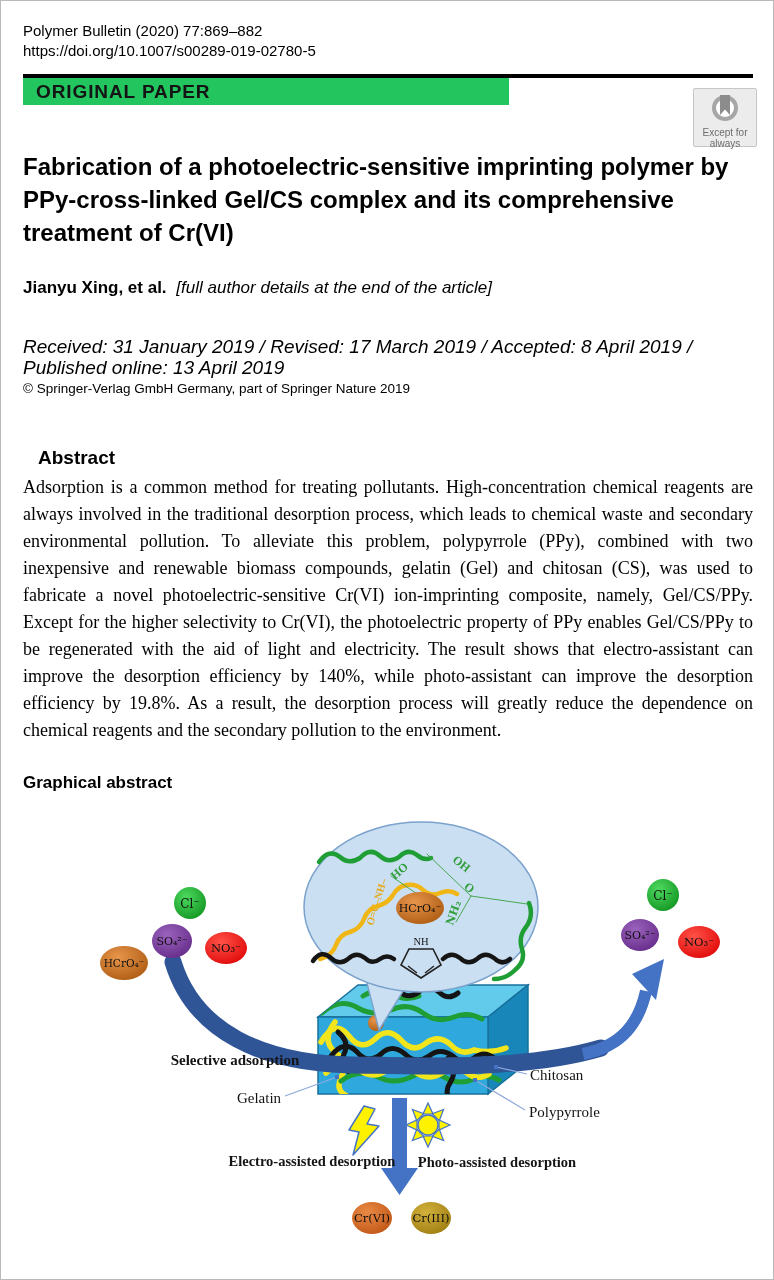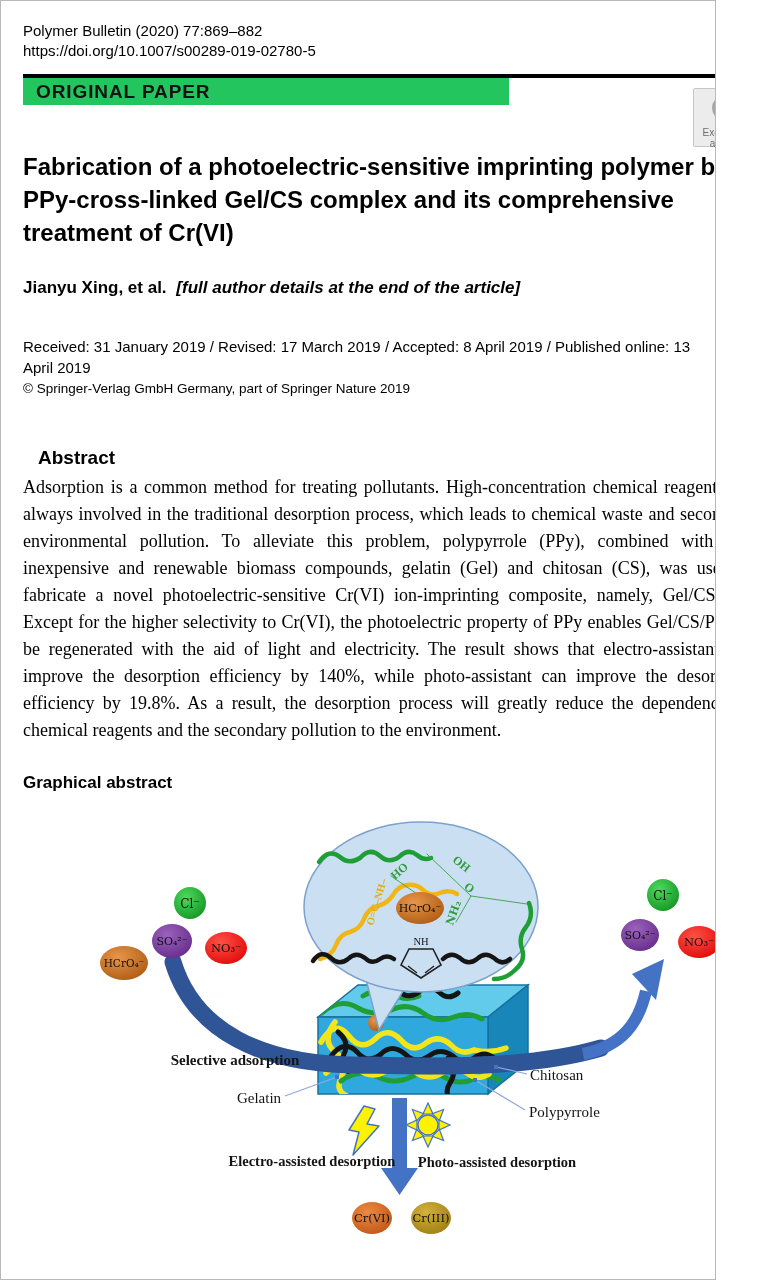--- a/index.html
+++ b/index.html
@@ -1,18 +1,18 @@
 <!DOCTYPE html>
 <html><head>
 <meta charset="utf-8">
 <style>
   html,body{margin:0;padding:0;background:#ffffff;}
   .page{
     position:relative;
-    width:716px;height:1280px;
+    width:774px;height:1280px;
     box-sizing:border-box;
     border:1px solid #b9b9b9;
     background:#ffffff;
     padding:0 22px;
     overflow:hidden;
     font-family:"Liberation Sans", sans-serif;
     color:#000;
   }
   .journal-head{margin-top:20px;font-size:15px;line-height:20px;color:#000;}
   .journal-head .doi{display:block;}
@@ -29,22 +29,22 @@
     background:#ececec;border:1px solid #c6c6c6;border-radius:2px;
     text-align:center;box-sizing:border-box;padding-top:3px;
     cursor:pointer;
   }
   .check-badge .cu-text{font-size:10px;line-height:11px;color:#6d6d6d;}
   h1.title{
     margin:45px 0 0 0;font-size:24px;line-height:33px;font-weight:700;width:720px;
   }
   .authors{margin-top:28px;font-size:17px;line-height:22px;}
   .authors .name{font-weight:700;}
-  .authors .note{font-weight:700;font-style:italic;margin-left:5px;}
-  .history{margin-top:37px;font-size:15px;line-height:21px;}
+  .authors .note{font-weight:400;font-style:italic;margin-left:5px;}
+  .history{margin-top:37px;font-size:19px;line-height:21px;font-style:italic;}
   .copyright{font-size:13.5px;line-height:21px;}
   h2.abs-h{margin:47px 0 0 15px;font-size:19px;line-height:24px;font-weight:700;}
   p.abs{
     margin:4px 0 6px 0;width:730px;
     font-family:"Liberation Serif", serif;
     font-size:18px;line-height:27px;text-align:justify;
   }
   h3.ga-h{margin:28px 0 0 0;font-size:17px;line-height:22px;font-weight:700;}
   .figure{margin-top:16px;width:730px;}
   svg text{font-family:"Liberation Serif", serif;}

